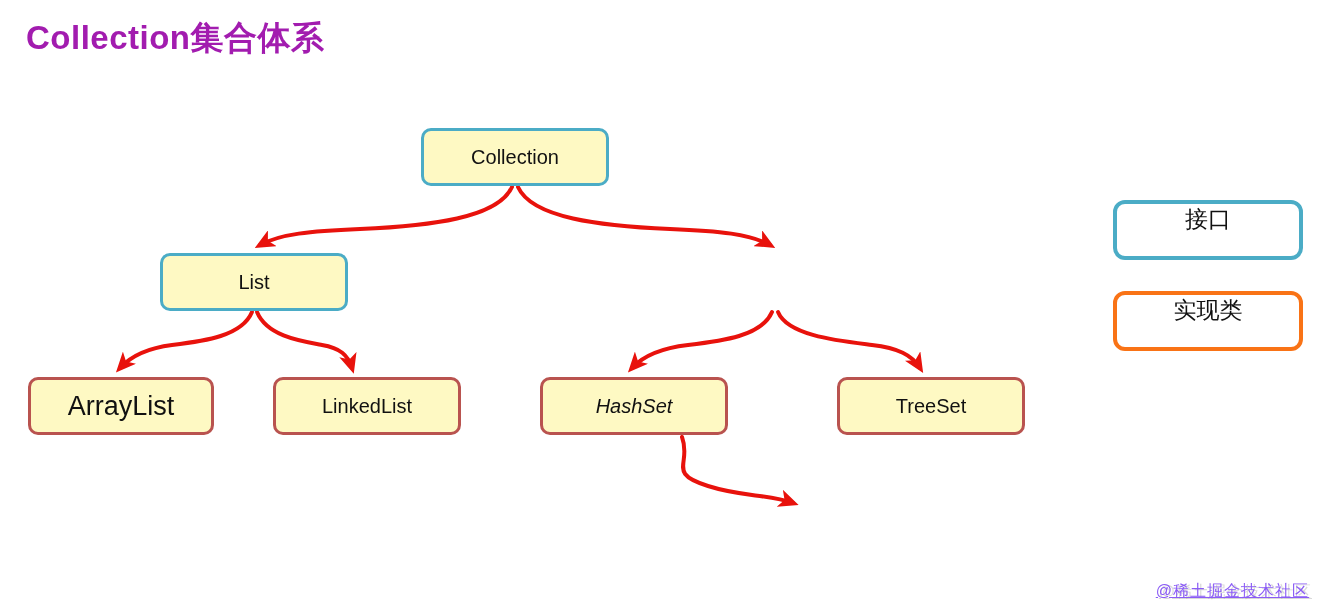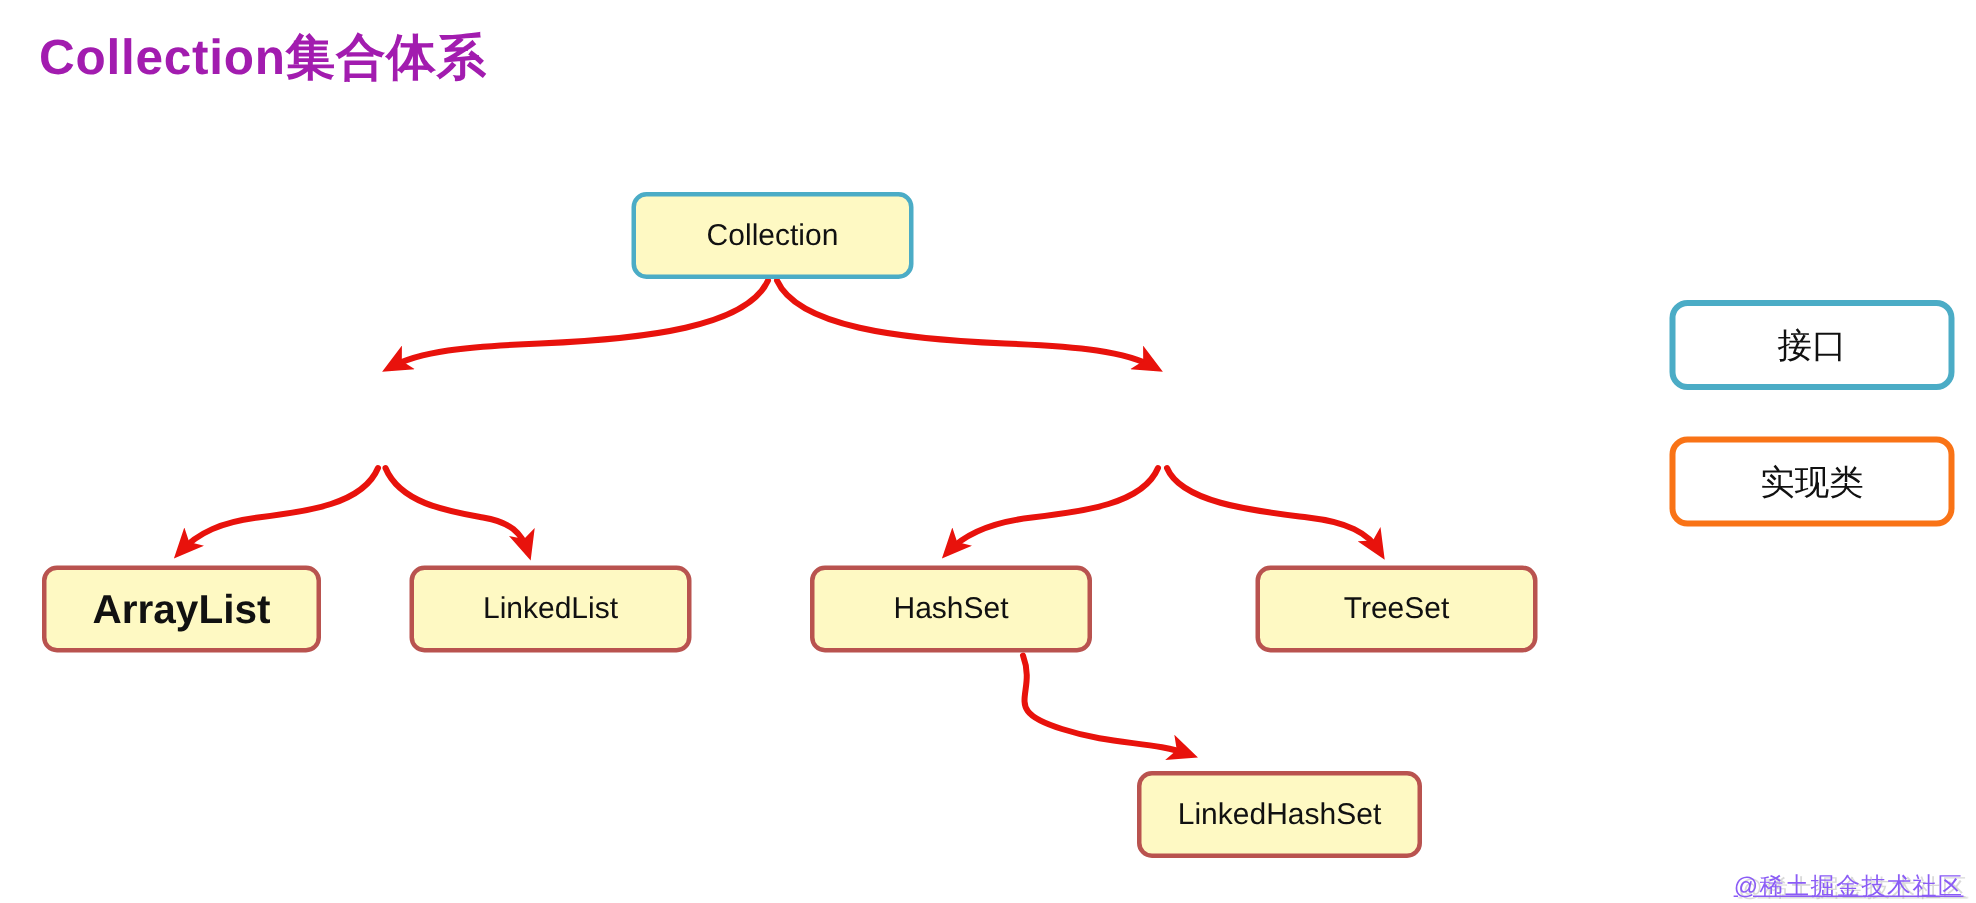--- a/index.html
+++ b/index.html
@@ -36,34 +36,34 @@
     color: #111111;
     border-radius: 10px;
     box-sizing: border-box;
   }
   .node.interface { border: 3px solid #4bacc6; }
   .node.impl      { border: 3px solid #b9534f; }
 
   .n-collection    { left: 421px; top: 128px; width: 188px; height: 58px; }
   .n-list          { left: 160px; top: 253px; width: 188px; height: 58px; }
   .n-set           { left: 681px; top: 253px; width: 188px; height: 58px; }
-  .n-arraylist     { left:  28px; top: 377px; width: 186px; height: 58px; font-size: 27px; font-weight: bold; }
+  .n-arraylist     { left:  28px; top: 377px; width: 186px; height: 58px; font-size: 27px; }
   .n-linkedlist    { left: 273px; top: 377px; width: 188px; height: 58px; text-align: right; }
-  .n-hashset       { left: 540px; top: 377px; width: 188px; height: 58px; }
+  .n-hashset       { left: 540px; top: 377px; width: 188px; height: 58px; font-style: italic; }
   .n-treeset       { left: 837px; top: 377px; width: 188px; height: 58px; }
   .n-linkedhashset { left: 758px; top: 514px; width: 190px; height: 58px; }
 
   .legend-box {
     position: absolute;
     left: 1113px;
     width: 190px;
     height: 60px;
     background: #ffffff;
     display: flex;
-    align-items: center;
+    align-items: flex-start;
     justify-content: center;
     font-size: 23px;
     color: #111111;
     border-radius: 12px;
     box-sizing: border-box;
   }
   .legend-interface { top: 200px; border: 4px solid #4bacc6; }
   .legend-impl      { top: 291px; border: 4px solid #f97316; }
 
   .watermark {
@@ -97,34 +97,34 @@
       <path d="M 257 312 C 267 336, 300 341, 322 345 C 340 348, 348 355, 352 368" marker-end="url(#arrowhead)"></path>
       <path d="M 772 312 C 762 336, 722 341, 688 345 C 662 348, 644 355, 632 368" marker-end="url(#arrowhead)"></path>
       <path d="M 778 312 C 788 336, 840 341, 872 345 C 898 348, 912 355, 920 368" marker-end="url(#arrowhead)"></path>
       <path d="M 682 437 C 692 464, 666 473, 708 486 C 742 497, 768 494, 793 503" marker-end="url(#arrowhead)"></path>
     </g>
   </svg>
 
   <div class="node interface n-collection">
     <span>Collection</span>
   </div>
+  <div class="node interface n-list">
+    <span>List</span>
+  </div>
   <div class="node impl n-arraylist">
     <span>ArrayList</span>
   </div>
   <div class="node impl n-linkedlist">
     <span>LinkedList</span>
   </div>
   <div class="node impl n-hashset">
     <span>HashSet</span>
   </div>
   <div class="node impl n-treeset">
     <span>TreeSet</span>
-  </div>
-  <div class="node impl n-linkedhashset">
-    <span>LinkedHashSet</span>
   </div>
 
   <div class="legend-box legend-interface">
     <span>接口</span>
   </div>
   <div class="legend-box legend-impl">
     <span>实现类</span>
   </div>
 
   <div class="watermark">@稀土掘金技术社区</div>

